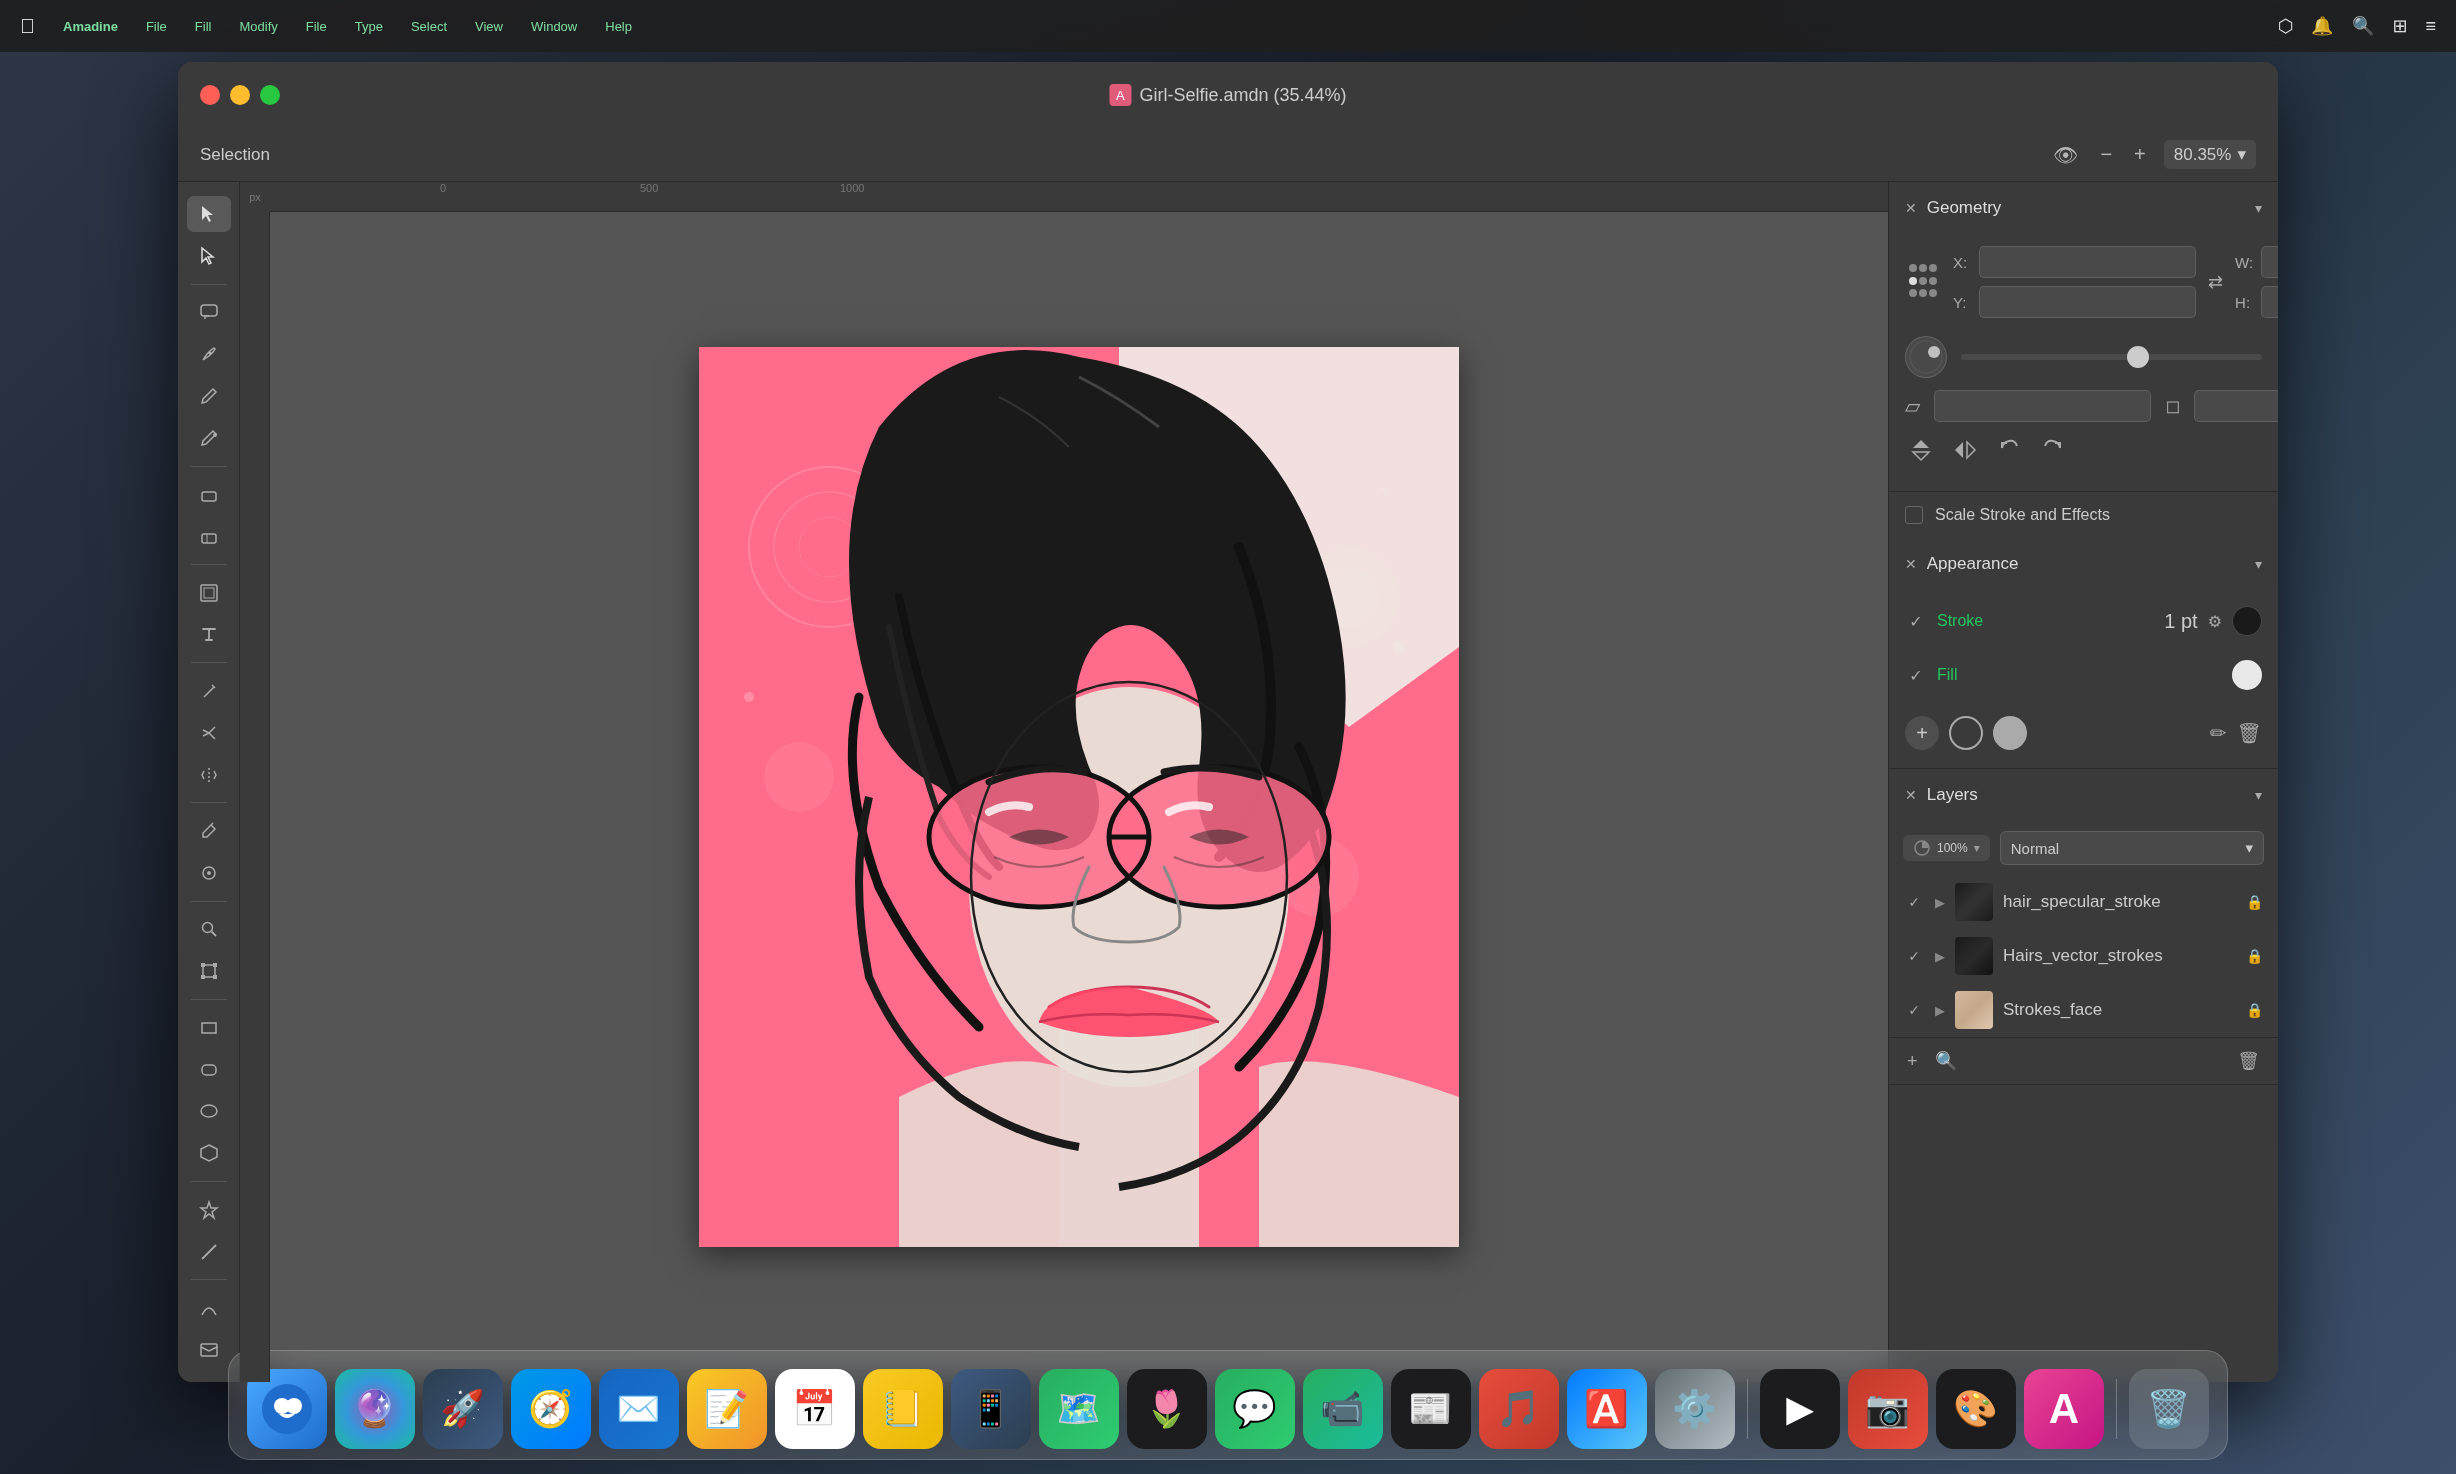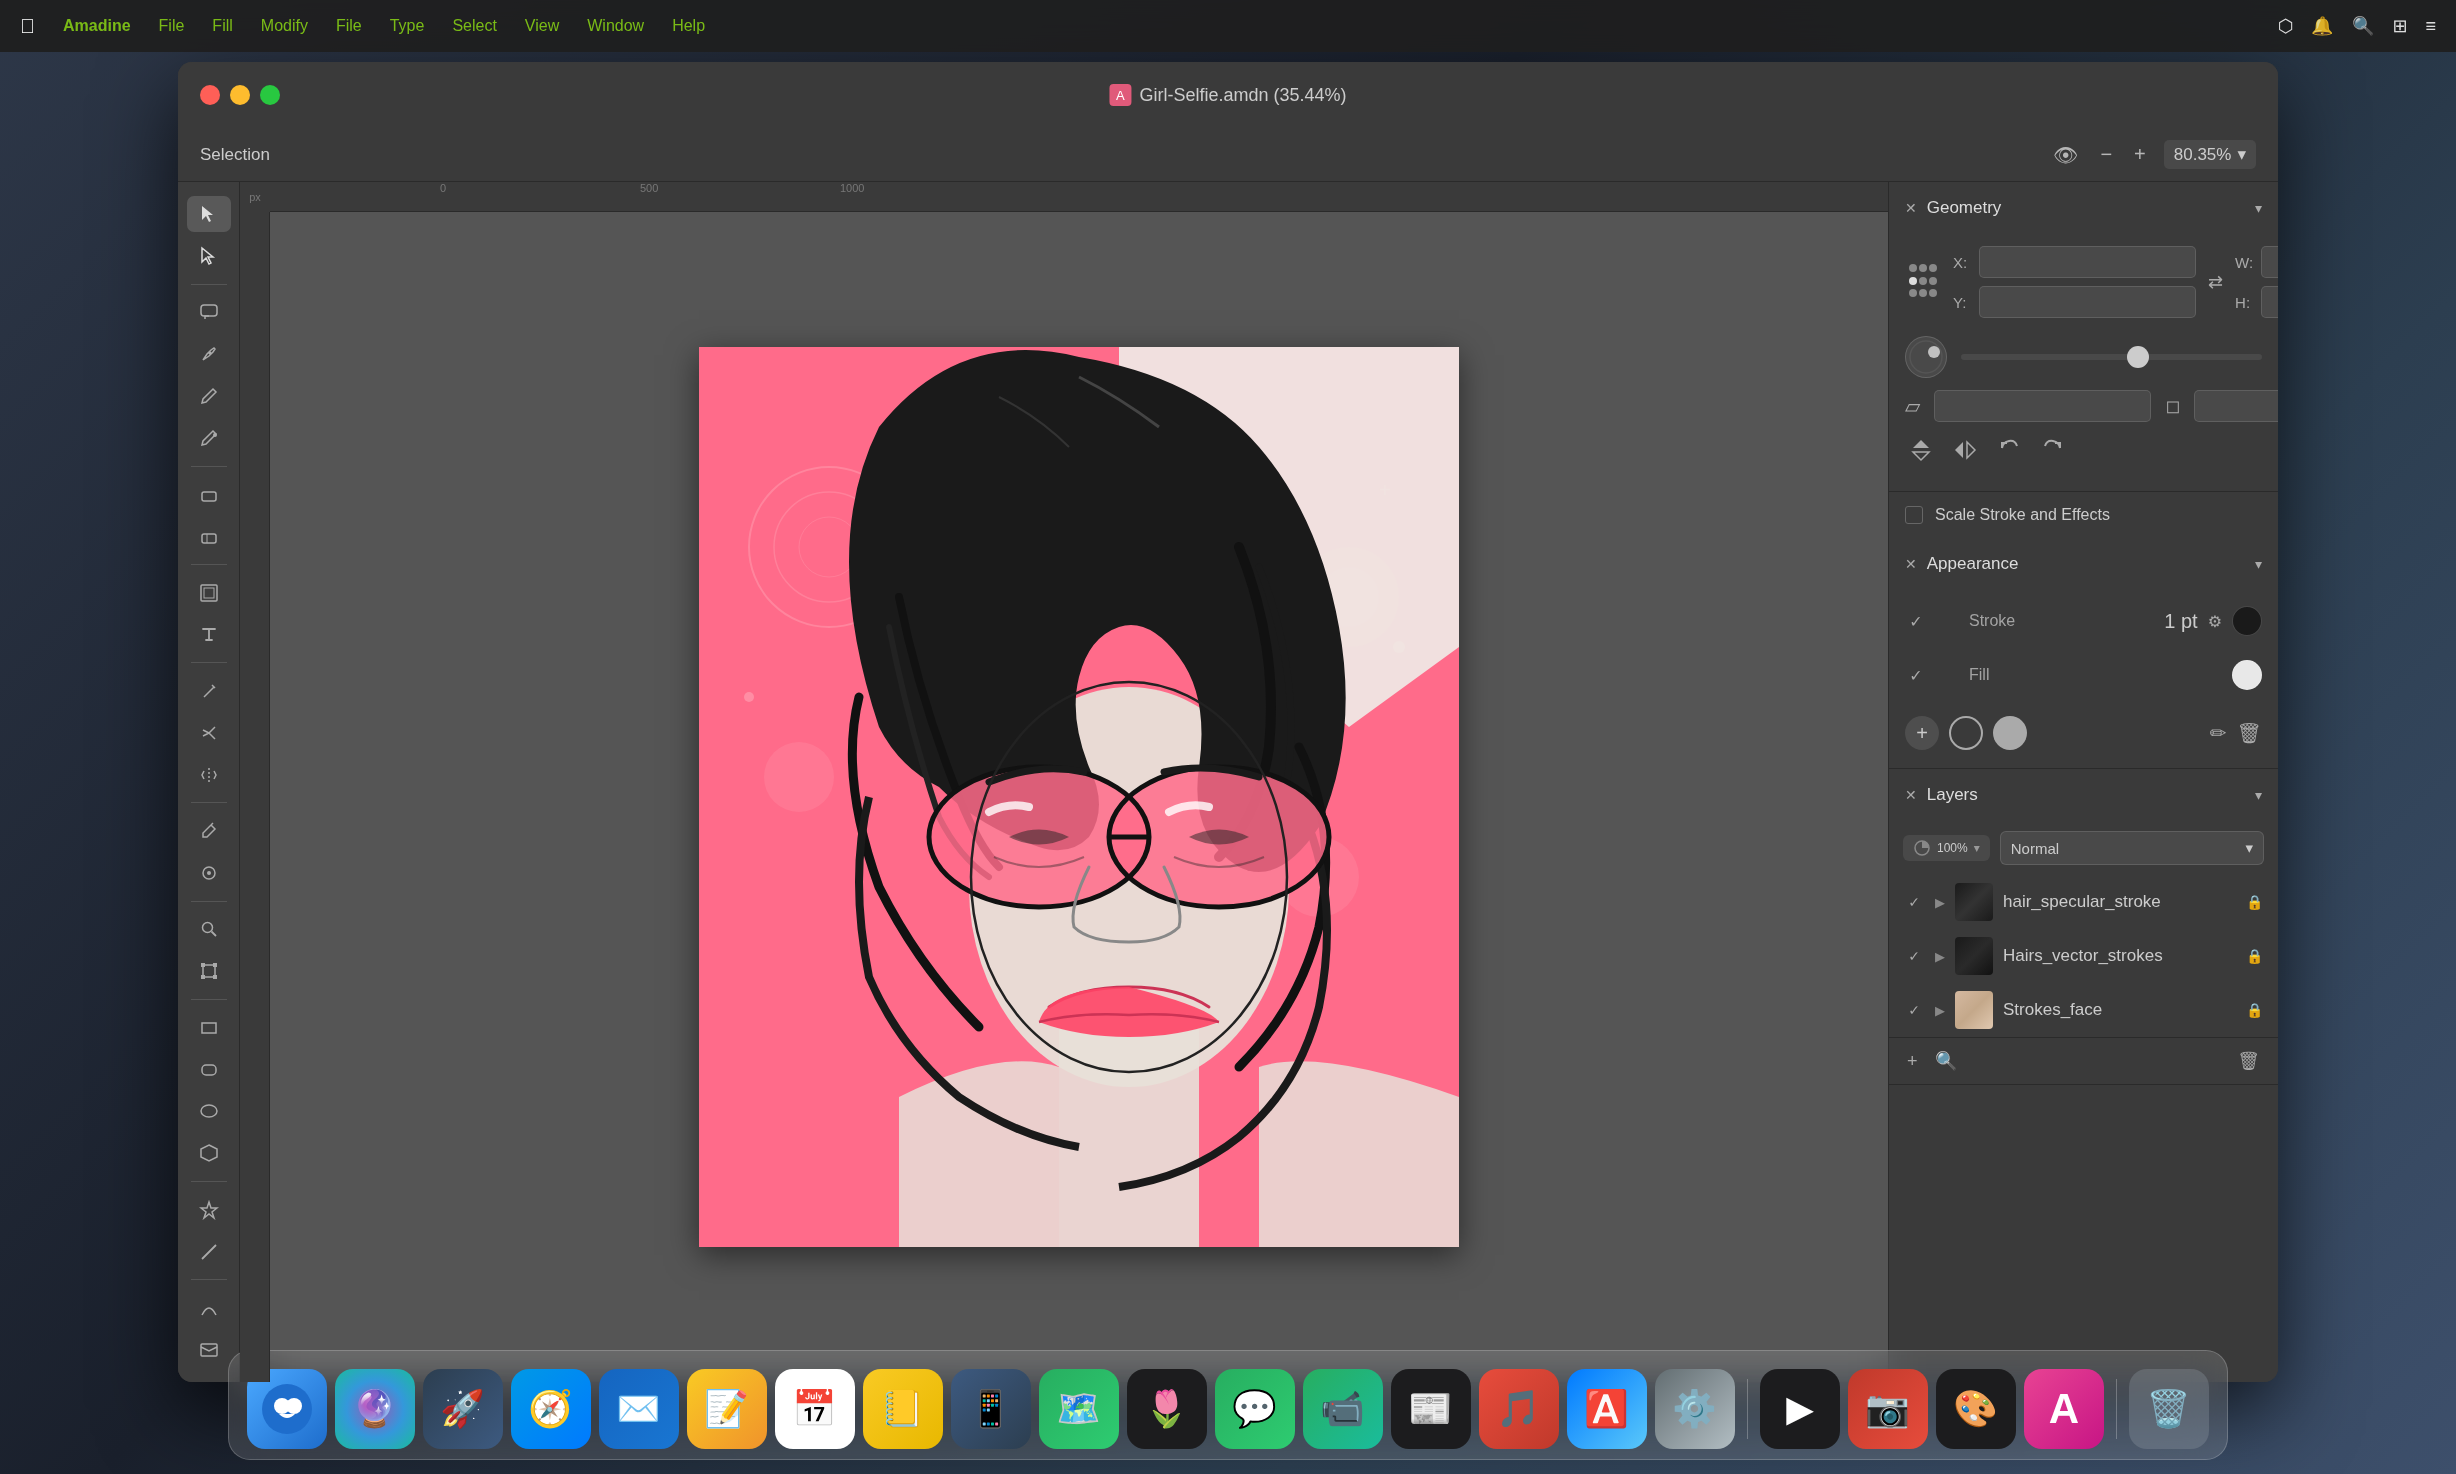--- a/index.html
+++ b/index.html
@@ -33,22 +33,22 @@
       padding: 0 20px;
       gap: 28px;
       z-index: 100;
       backdrop-filter: blur(20px);
     }
     .menubar-apple {
       font-size: 20px;
       color: #fff;
     }
     .menubar-item {
-      color: #84cc16;
-      font-size: 16px;
+      color: #86efac;
+      font-size: 13px;
       font-weight: 400;
       cursor: pointer;
       opacity: 0.9;
     }
     .menubar-item.bold {
       font-weight: 600;
     }
     .menubar-right {
       margin-left: auto;
       display: flex;
@@ -401,24 +401,23 @@
     .appearance-check {
       width: 22px;
       height: 22px;
       display: flex;
       align-items: center;
       justify-content: center;
       color: #aaa;
       font-size: 16px;
     }
     .appearance-label {
-      color: #a3a3a3;
+      color: #22c55e;
       font-size: 16px;
       flex: 1;
-      margin-left: 32px;
     }
     .appearance-value {
       color: #ccc;
       font-size: 20px;
     }
     .appearance-gear {
       color: #aaa;
       font-size: 16px;
       cursor: pointer;
     }

